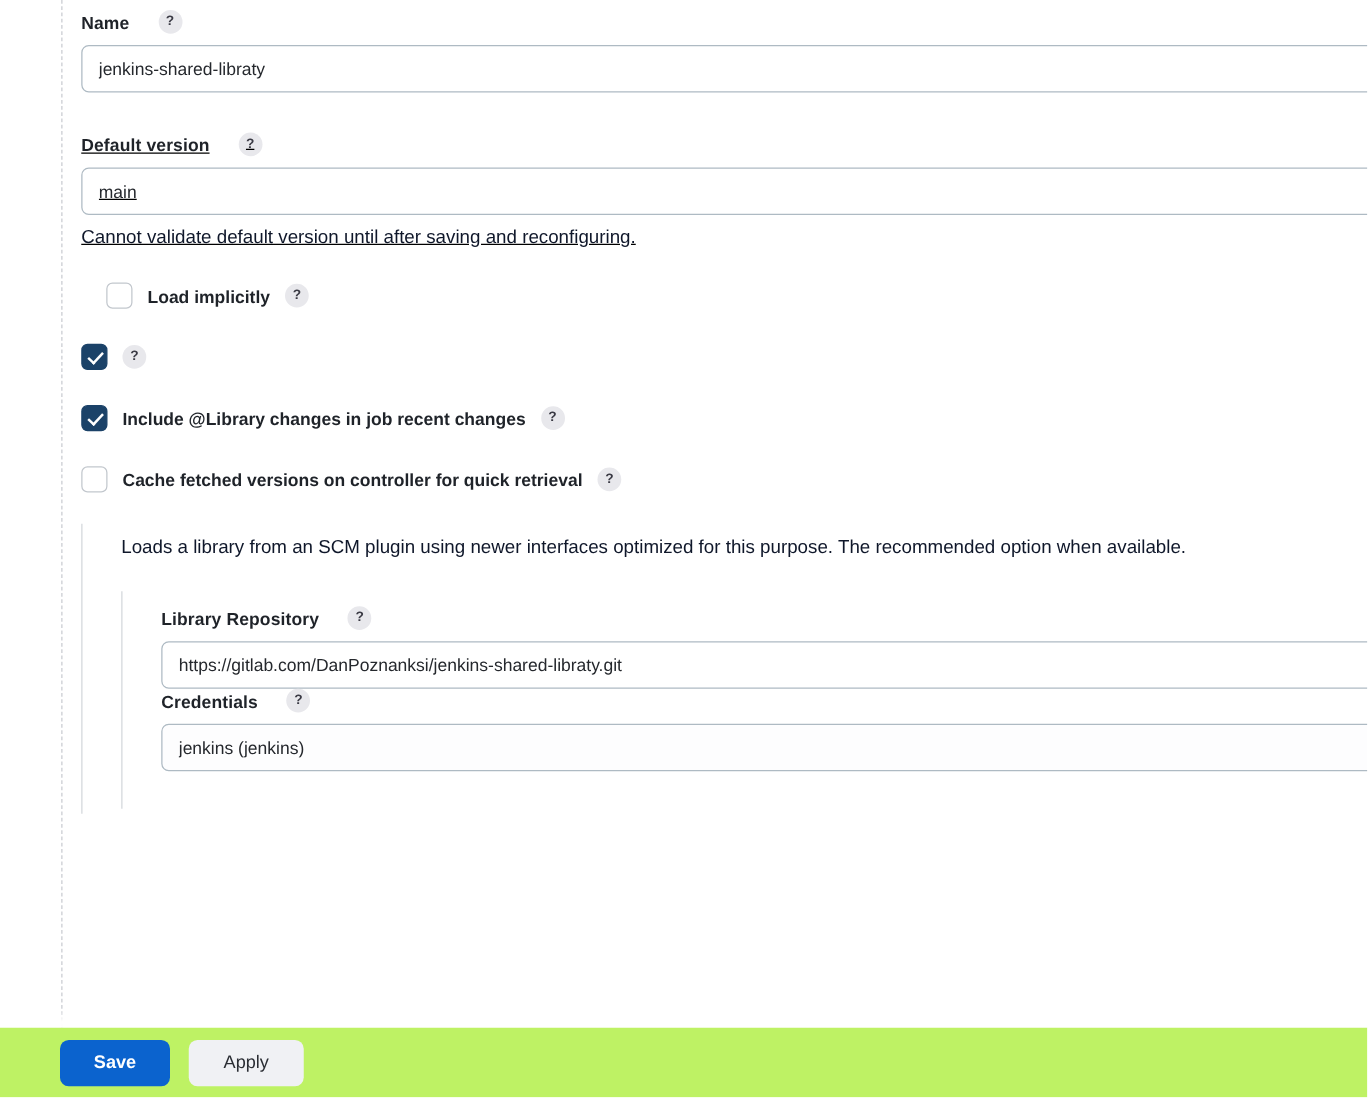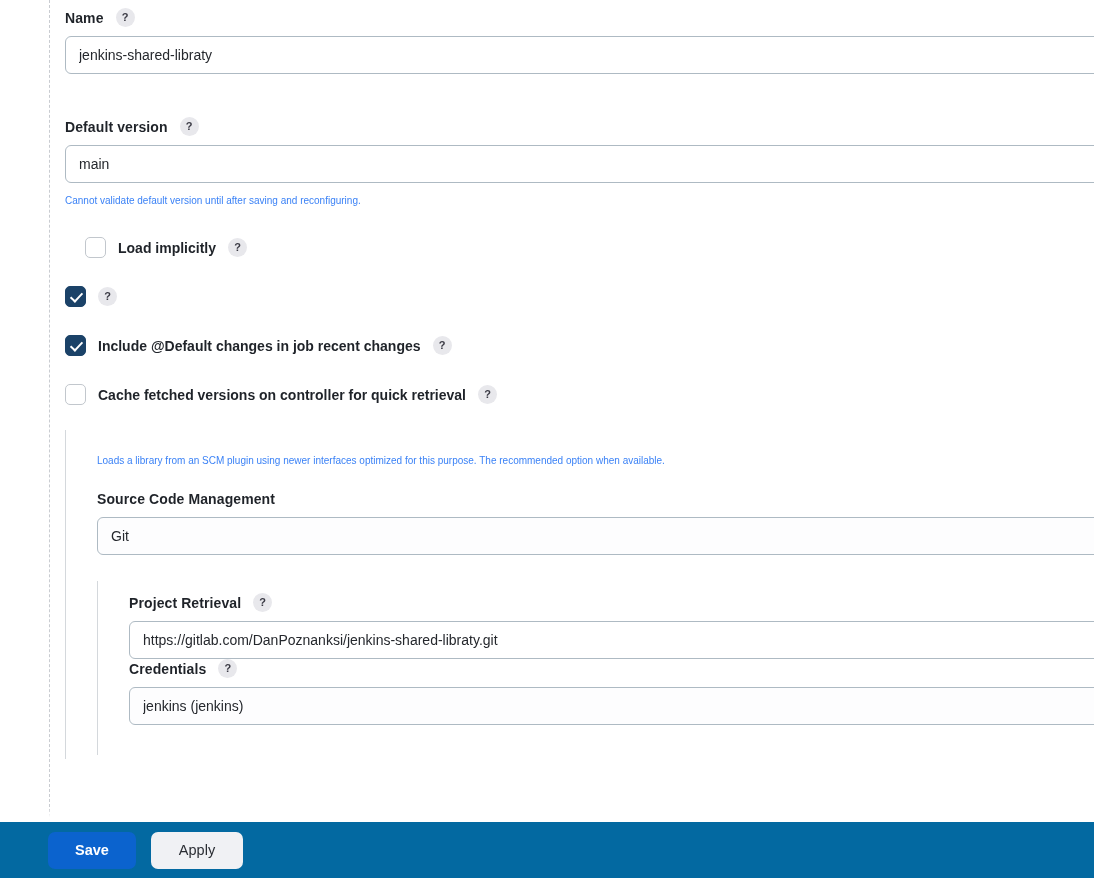--- a/index.html
+++ b/index.html
@@ -44,21 +44,21 @@
     overflow: hidden;
     padding: 0 0 0 65px;
   }
 
   
   .field-row { margin: 0; }
 
   .label-line {
     display: flex;
     align-items: center;
-    gap: 12px;
+    gap: 23px;
     margin-bottom: 9px;
   }
   .f-label {
     font-size: 14px;
     font-weight: 600;
     color: #1f2329;
     letter-spacing: .1px;
     line-height: 18px;
   }
   .help-badge {
@@ -92,22 +92,22 @@
     outline: none;
     line-height: 36px;
   }
   .select-input {
     background: #fdfdfe;
     appearance: none;
     -webkit-appearance: none;
   }
 
   .hint-text {
-    font-size: 10px;
-    color: #3b82f6;
+    font-size: 15px;
+    color: #0f172a;
     line-height: 18px;
     margin-top: 9px;
   }
 
   
   .cb-row {
     display: flex;
     align-items: center;
     gap: 12px;
   }
@@ -150,21 +150,21 @@
     padding-left: 31px;
   }
 
   
   .bottom-bar {
     position: absolute;
     left: 0;
     bottom: 0;
     width: 1094px;
     height: 56px;
-    background: #0369a1;
+    background: #bef264;
     display: flex;
     align-items: center;
     padding-left: 48px;
     gap: 15px;
     z-index: 5;
   }
   .bottom-bar::before {
     content: "";
     position: absolute;
     left: 0;
@@ -192,21 +192,21 @@
   .btn-apply {
     background: #f0f1f4;
     color: #2a2d33;
     font-weight: 400;
     width: 92px;
     height: 37px;
   }
 
   
   .sp-name    { padding-top: 8px; }
-  .sp-ver     { margin-top: 43px; }
+  .sp-ver     { margin-top: 32px; text-decoration: underline; }
   .sp-cb1     { margin-top: 27px; padding-left: 20px; }
   .sp-cb      { margin-top: 28px; }
   .sp-retr    { margin-top: 29px; }
   .sp-outer   { margin-top: 25px; padding-top: 10px; padding-bottom: 4px; }
   .sp-scm     { margin-top: 20px; }
   .sp-inner   { margin-top: 26px; padding-top: 12px; padding-bottom: 30px; }
   .sp-cred    { }
 </style>
 </head>
 <body>
@@ -240,47 +240,41 @@
       <span class="help-badge">?</span>
     </div>
 
     <div class="cb-row sp-cb">
       <span class="cb-box checked"></span>
       <span class="help-badge">?</span>
     </div>
 
     <div class="cb-row sp-cb">
       <span class="cb-box checked"></span>
-      <span class="cb-label">Include @Default changes in job recent changes</span>
+      <span class="cb-label">Include @Library changes in job recent changes</span>
       <span class="help-badge">?</span>
     </div>
 
     <div class="cb-row sp-cb">
       <span class="cb-box"></span>
       <span class="cb-label">Cache fetched versions on controller for quick retrieval</span>
       <span class="help-badge">?</span>
     </div>
 
 
     <div class="nested sp-outer">
 
-      <div class="hint-text" style="margin-top:12px">Loads a library from an SCM plugin using newer interfaces optimized for this purpose. The recommended option when available.</div>
-
-      <div class="field-row sp-scm">
-        <div class="label-line">
-          <span class="f-label">Source Code Management</span>
-        </div>
-        <input class="select-input" type="text" readonly="" value="Git" style="">
-      </div>
+      <div class="hint-text" style="margin-top:0">Loads a library from an SCM plugin using newer interfaces optimized for this purpose. The recommended option when available.</div>
+
 
       <div class="nested sp-inner">
 
         <div class="field-row">
           <div class="label-line">
-            <span class="f-label">Project Retrieval</span>
+            <span class="f-label">Library Repository</span>
             <span class="help-badge">?</span>
           </div>
           <input class="text-input" type="text" value="https://gitlab.com/DanPoznanksi/jenkins-shared-libraty.git" style="">
         </div>
 
         <div class="field-row sp-cred">
           <div class="label-line">
             <span class="f-label">Credentials</span>
             <span class="help-badge">?</span>
           </div>

